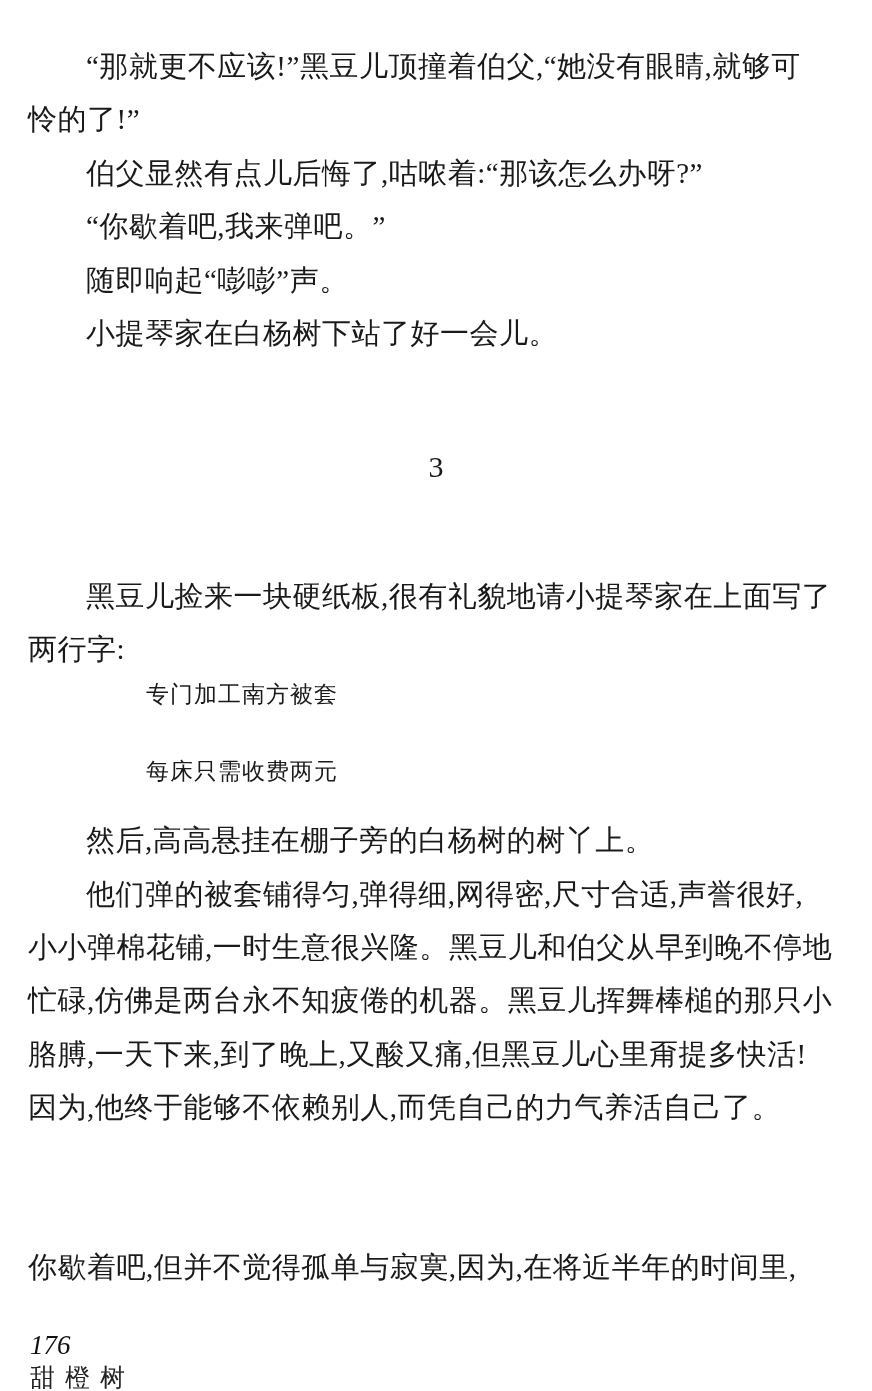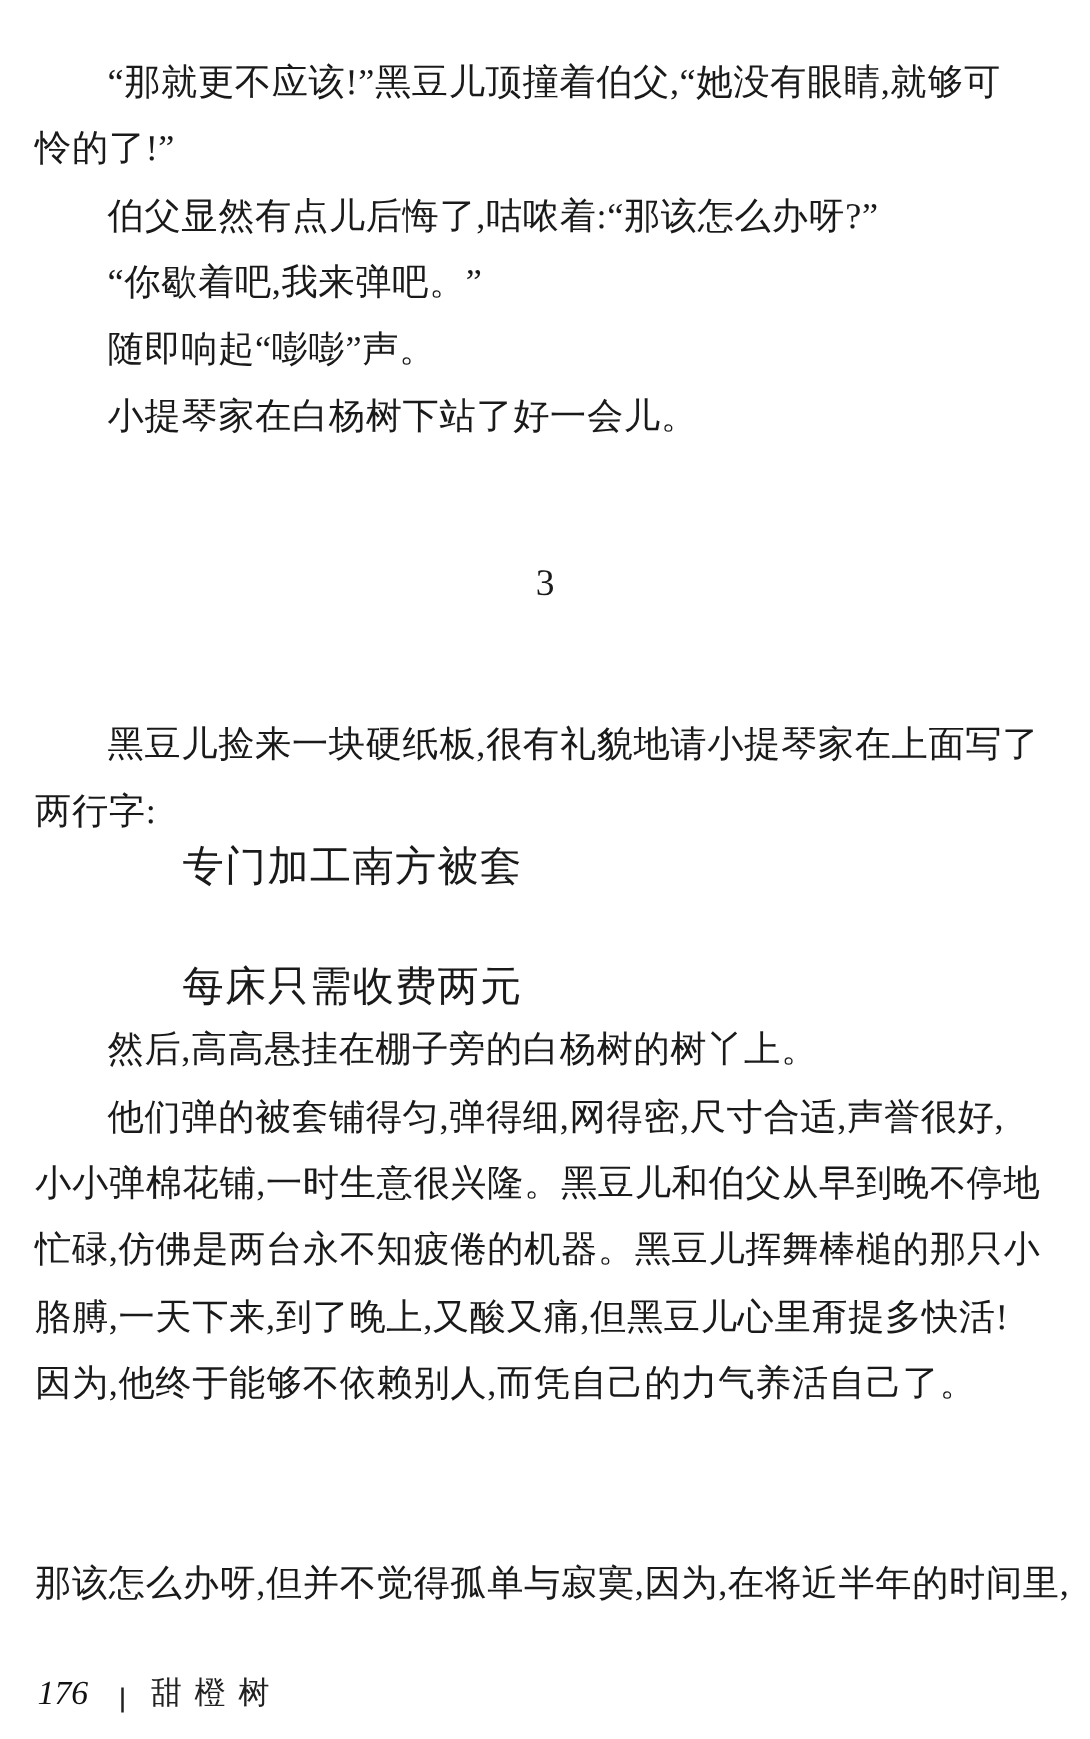--- a/index.html
+++ b/index.html
@@ -22,27 +22,27 @@
       position: absolute;
       left: 0; width: 872px; top: 447px;
       text-align: center;
       font-family: "Liberation Serif", "DejaVu Serif", serif;
       font-size: 30px;
       line-height: 40px;
     }
     .sign {
       position: absolute;
       left: 146px;
-      font-family: Liberation Serif, serif;
-      font-size: 33px;
+      font-family: Liberation Sans, sans-serif;
+      font-size: 23px;
       line-height: 34px;
       letter-spacing: 1px;
       white-space: nowrap;
     }
-    .footer { position: absolute; left: 30px; top: 1330px; height: 40px; display: flex; align-items: flex-end; }
+    .footer { position: absolute; left: 30px; top: 1330px; height: 40px; display: flex; align-items: flex-start; flex-direction: column; }
     .page-number { font-family: "Liberation Serif", "DejaVu Serif", serif; font-style: italic; font-size: 27px; color: #111; }
     .footer-sep { width: 2px; height: 20px; background: #222; margin: 0 22px 0 26px; }
     .book-title { font-family: "DejaVu Sans", "Liberation Sans", sans-serif; font-size: 25px; letter-spacing: 10px; color: #222; }
   </style>
 </head>
 <body>
 
 <div class="page">
 
   <div class="line indent" style="top:24px;">“那就更不应该!”黑豆儿顶撞着伯父,“她没有眼睛,就够可</div>
@@ -51,28 +51,28 @@
   <div class="line indent" style="top:131px;">伯父显然有点儿后悔了,咕哝着:“那该怎么办呀?”</div>
   <div class="line indent" style="top:238px;">随即响起“嘭嘭”声。</div>
   <div class="line indent" style="top:291px;">小提琴家在白杨树下站了好一会儿。</div>
 
   <div class="section-num">3</div>
 
   <div class="line indent" style="top:554px;">黑豆儿捡来一块硬纸板,很有礼貌地请小提琴家在上面写了</div>
   <div class="line" style="top:607px;">两行字:</div>
 
   <div class="sign" style="top:677px;">专门加工南方被套</div>
-  <div class="sign" style="top:773px;">每床只需收费两元</div>
+  <div class="sign" style="top:754px;">每床只需收费两元</div>
 
   <div class="line indent" style="top:798px;">然后,高高悬挂在棚子旁的白杨树的树丫上。</div>
   <div class="line indent" style="top:852px;">他们弹的被套铺得匀,弹得细,网得密,尺寸合适,声誉很好,</div>
   <div class="line" style="top:905px;">小小弹棉花铺,一时生意很兴隆。黑豆儿和伯父从早到晚不停地</div>
   <div class="line" style="top:958px;">忙碌,仿佛是两台永不知疲倦的机器。黑豆儿挥舞棒槌的那只小</div>
   <div class="line" style="top:1012px;">胳膊,一天下来,到了晚上,又酸又痛,但黑豆儿心里甭提多快活!</div>
   <div class="line" style="top:1065px;">因为,他终于能够不依赖别人,而凭自己的力气养活自己了。</div>
-  <div class="line" style="top:1225px;">那该怎么办呀,但并不觉得孤单与寂寞,因为,在将近半年的时间里,</div>
+  <div class="line" style="top:1225px;">你歇着吧,但并不觉得孤单与寂寞,因为,在将近半年的时间里,</div>
 
   <div class="footer">
     <span class="page-number">176</span>
     <span class="footer-sep"></span>
     <span class="book-title">甜橙树</span>
   </div>
 </div>
 
 </body></html>

